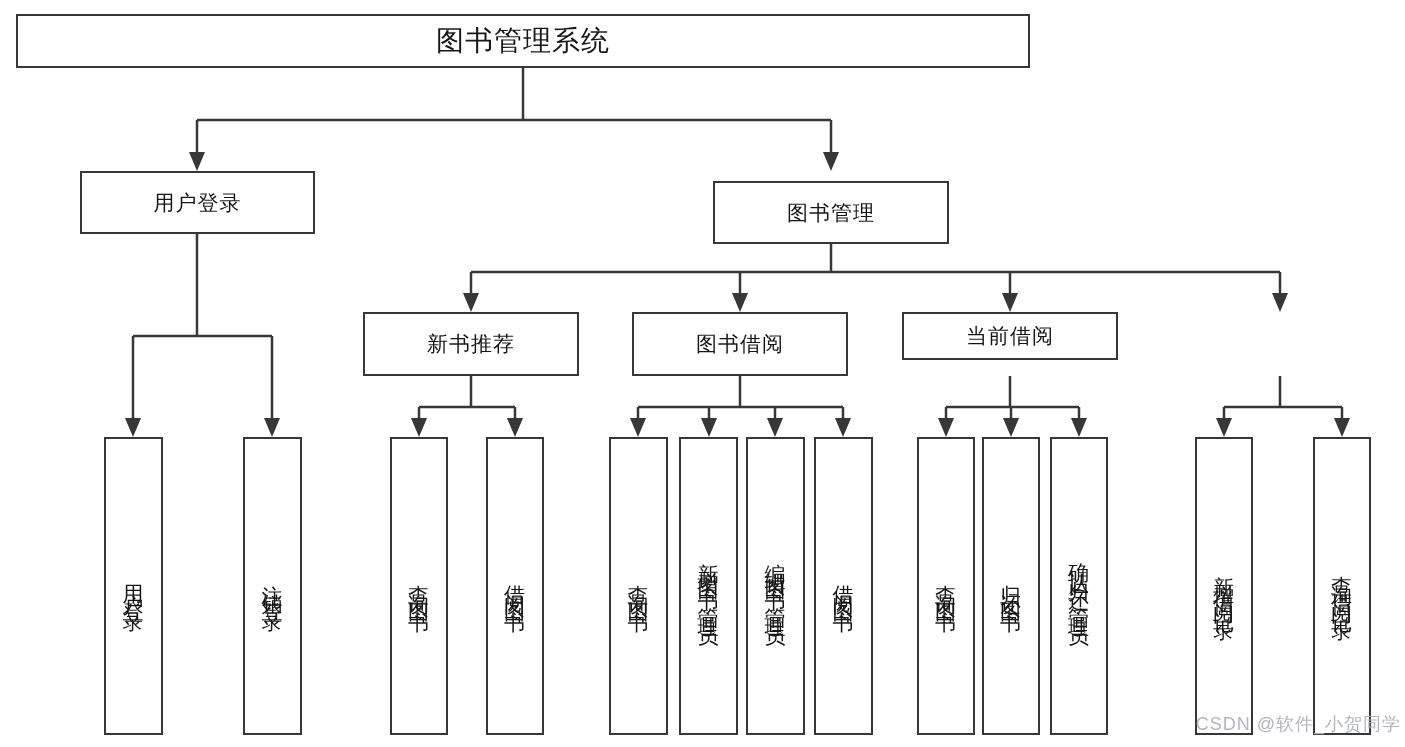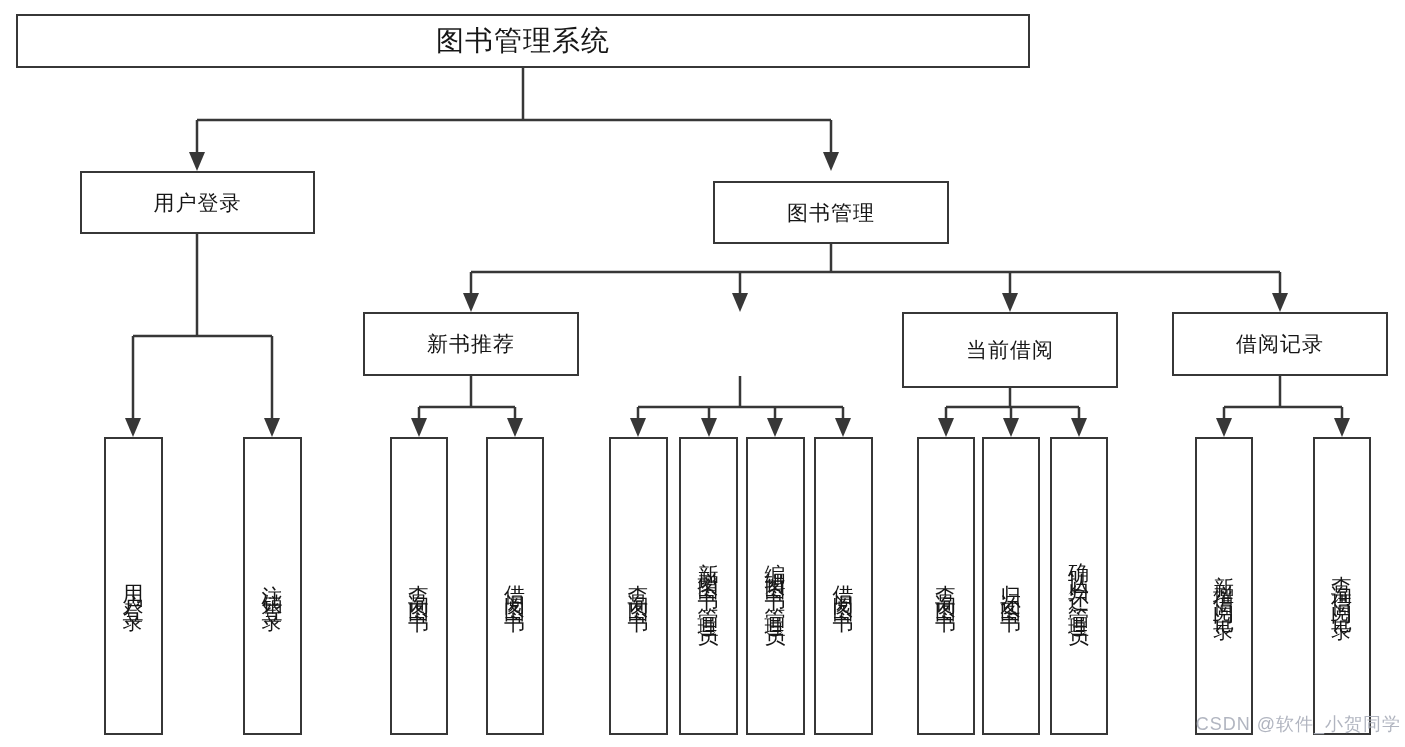--- a/index.html
+++ b/index.html
@@ -129,25 +129,25 @@
   <div class="box hbox" style="left:80px;top:171px;width:235px;height:63px;">
     <span>用户登录</span>
   </div>
   <div class="box hbox" style="left:713px;top:171px;width:236px;height:63px;margin-top:10px;">
     <span>图书管理</span>
   </div>
 
   <div class="box hbox" style="left:363px;top:312px;width:216px;height:64px;text-align:center;">
     <span>新书推荐</span>
   </div>
-  <div class="box hbox" style="left:902px;top:312px;width:216px;height:76px;justify-content:center;">
+  <div class="box hbox" style="left:632px;top:312px;width:216px;height:64px;">
+    <span>图书借阅</span>
+  </div>
+  <div class="box hbox" style="left:902px;top:312px;width:216px;height:48px;justify-content:center;">
     <span>当前借阅</span>
-  </div>
-  <div class="box hbox" style="left:1172px;top:312px;width:216px;height:64px;">
-    <span>借阅记录</span>
   </div>
 
   <div class="box vbox" style="left:104px;top:437px;width:59px;height:298px;">
     <span>用户登录</span>
   </div>
   <div class="box vbox" style="left:243px;top:437px;width:59px;height:298px;">
     <span>注销登录</span>
   </div>
 
   <div class="box vbox" style="left:390px;top:437px;width:58px;height:298px;">

